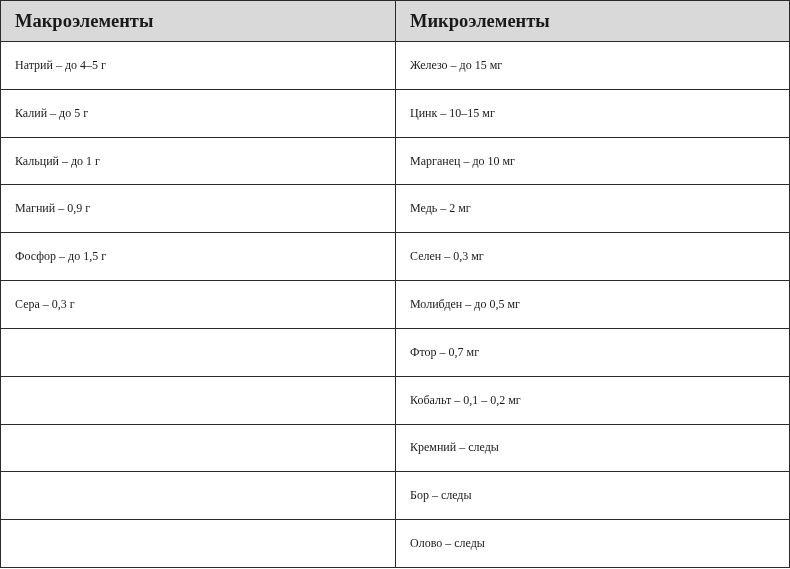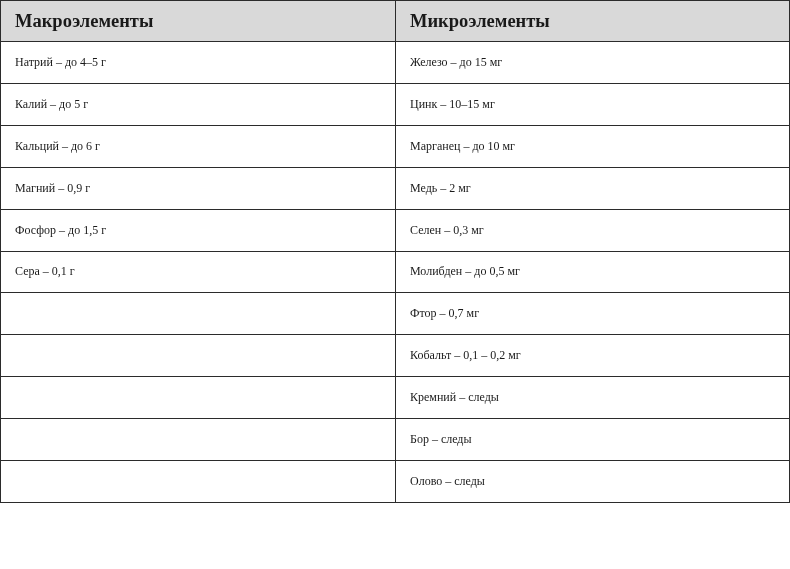--- a/index.html
+++ b/index.html
@@ -1,19 +1,19 @@
 <!DOCTYPE html>
 <html><head>
 <meta charset="utf-8">
 <style>
   html, body { margin: 0; padding: 0; background: #ffffff; }
   body { width: 790px; height: 569px; overflow: hidden; }
   .tbl {
     position: absolute; left: 0; top: 0;
-    width: 789px; height: 503px;
+    width: 789px; height: 568px;
     border-collapse: collapse;
     font-family: "Liberation Serif", "DejaVu Serif", serif;
     color: #1a1a1a;
     table-layout: fixed;
   }
   .tbl td, .tbl th {
     border: 1.5px solid #2b2b2b;
     padding: 0 0 0 14px;
     text-align: left;
     vertical-align: middle;
@@ -47,33 +47,33 @@
   <tbody>
     <tr>
       <td>Натрий – до 4–5 г</td>
       <td>Железо – до 15 мг</td>
     </tr>
     <tr>
       <td>Калий – до 5 г</td>
       <td>Цинк – 10–15 мг</td>
     </tr>
     <tr>
-      <td>Кальций – до 6 г</td>
+      <td>Кальций – до 1 г</td>
       <td>Марганец – до 10 мг</td>
     </tr>
     <tr>
       <td>Магний – 0,9 г</td>
       <td>Медь – 2 мг</td>
     </tr>
     <tr>
       <td>Фосфор – до 1,5 г</td>
       <td>Селен – 0,3 мг</td>
     </tr>
     <tr>
-      <td>Сера – 0,1 г</td>
+      <td>Сера – 0,3 г</td>
       <td>Молибден – до 0,5 мг</td>
     </tr>
     <tr>
       <td></td>
       <td>Фтор – 0,7 мг</td>
     </tr>
     <tr>
       <td></td>
       <td>Кобальт – 0,1 – 0,2 мг</td>
     </tr>

